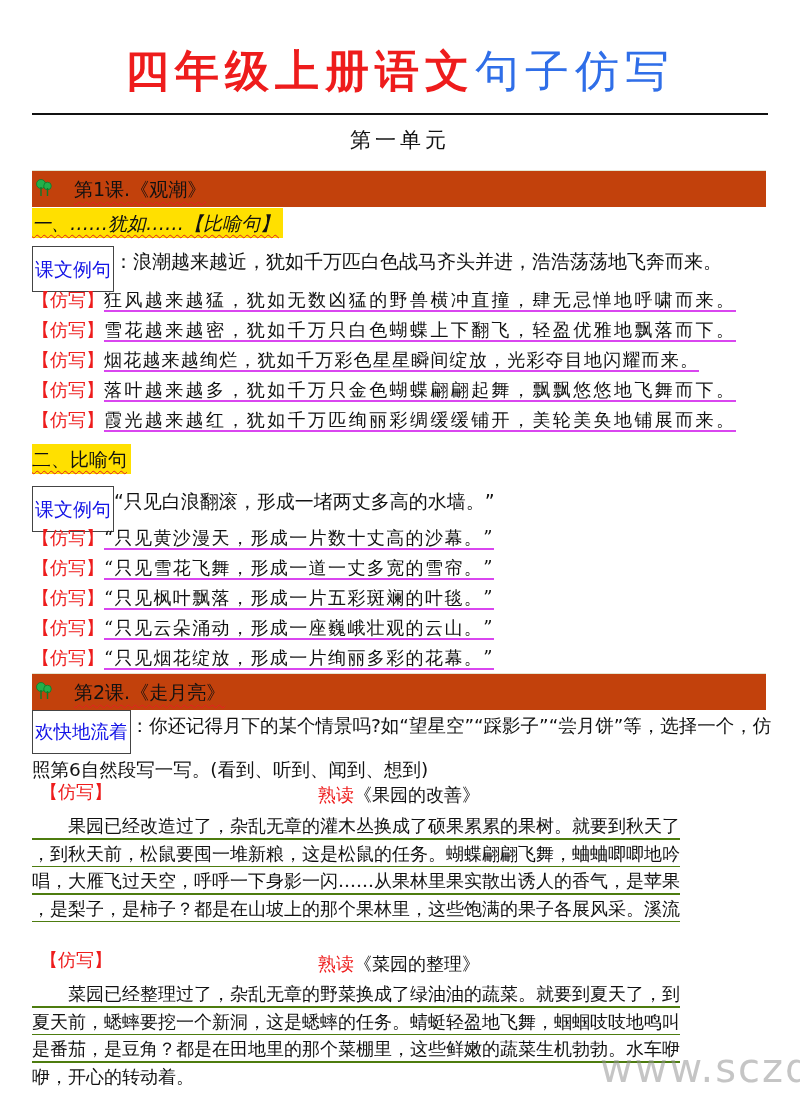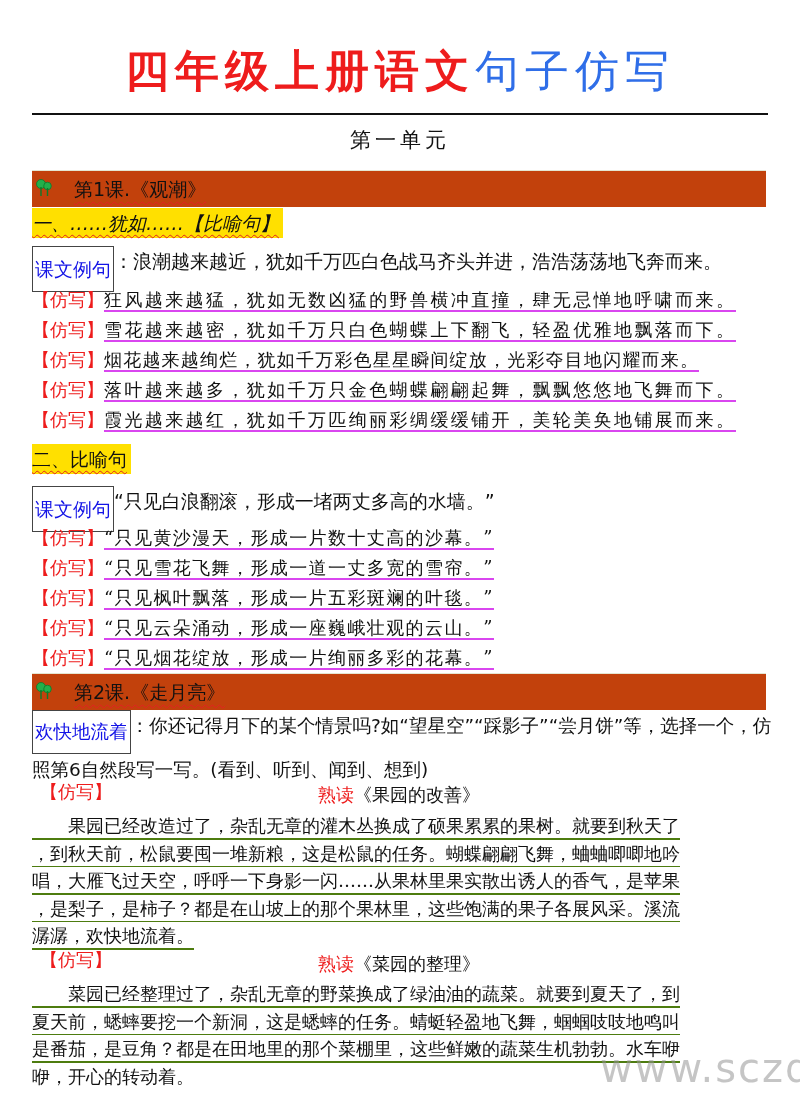--- a/index.html
+++ b/index.html
@@ -112,21 +112,20 @@
   <span class="tag-box">欢快地流着</span><span>：你还记得月下的某个情景吗?如“望星空”“踩影子”“尝月饼”等，选择一个，仿照第6自然段写一写。(看到、听到、闻到、想到)</span>
 </div>
 
 <div class="fx-label" style="top:780px;">【仿写】</div>
 <div class="fx-title" style="top:783px;"><span class="shudu">熟读</span><span>《果园的改善》</span></div>
 <div class="para" style="top:812px;">
   <div class="line"><span>　　果园已经改造过了，杂乱无章的灌木丛换成了硕果累累的果树。就要到秋天了</span></div>
   <div class="line"><span>，到秋天前，松鼠要囤一堆新粮，这是松鼠的任务。蝴蝶翩翩飞舞，蛐蛐唧唧地吟</span></div>
   <div class="line"><span>唱，大雁飞过天空，呼呼一下身影一闪……从果林里果实散出诱人的香气，是苹果</span></div>
   <div class="line"><span>，是梨子，是柿子？都是在山坡上的那个果林里，这些饱满的果子各展风采。溪流</span></div>
-  <div class="line"><span>潺潺，欢快地流着。</span></div>
 </div>
 
 <div class="fx-label" style="top:948px;">【仿写】</div>
 <div class="fx-title" style="top:952px;"><span class="shudu">熟读</span><span>《菜园的整理》</span></div>
 <div class="para" style="top:980px;">
   <div class="line"><span>　　菜园已经整理过了，杂乱无章的野菜换成了绿油油的蔬菜。就要到夏天了，到</span></div>
   <div class="line"><span>夏天前，蟋蟀要挖一个新洞，这是蟋蟀的任务。蜻蜓轻盈地飞舞，蝈蝈吱吱地鸣叫</span></div>
   <div class="line"><span>是番茄，是豆角？都是在田地里的那个菜棚里，这些鲜嫩的蔬菜生机勃勃。水车咿</span></div>
   <div class="line"><span style="border-bottom:none;">咿，开心的转动着。</span></div>
 </div>

